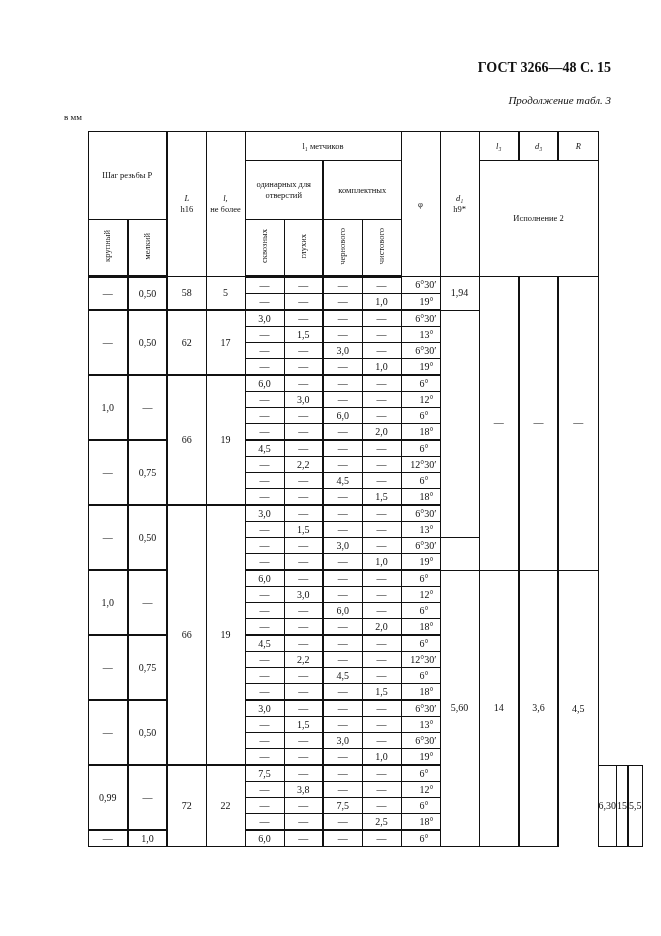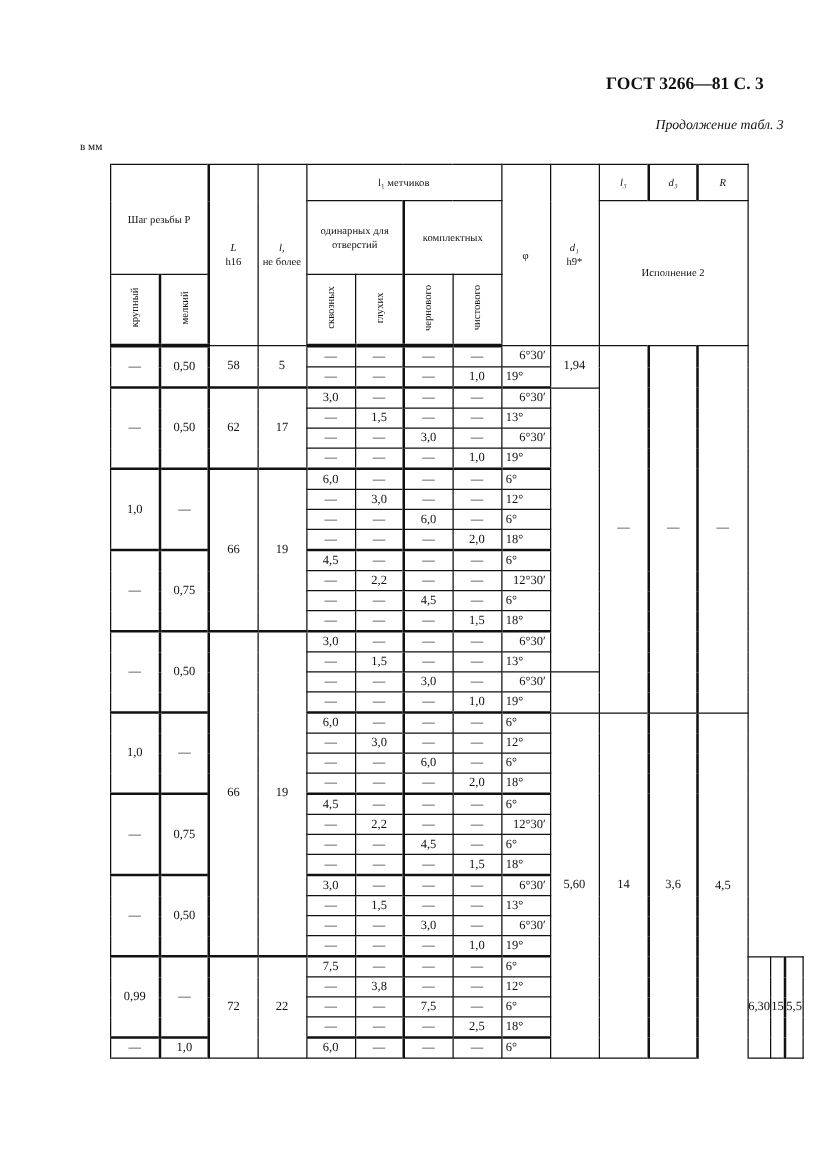--- a/index.html
+++ b/index.html
@@ -1,34 +1,34 @@
 <!DOCTYPE html>
 <html><head>
 <meta charset="utf-8">
 <style>
   html,body{margin:0;padding:0;background:#fff;}
   body{width:661px;height:936px;position:relative;overflow:hidden;font-family:"Liberation Serif",serif;color:#111;}
   .hdr{position:absolute;right:50px;top:60px;font-size:14px;font-weight:bold;}
-  .cont{position:absolute;right:34px;top:94px;font-size:11px;font-style:italic;}
+  .cont{position:absolute;right:50px;top:94px;font-size:11px;font-style:italic;}
   .unit{position:absolute;left:64px;top:112px;font-size:9px;text-align:right;}
   table{position:absolute;left:63px;top:131px;border-collapse:collapse;table-layout:fixed;font-size:10px;}
   td{border:1px solid #111;text-align:center;vertical-align:middle;padding:0;height:15px;line-height:14px;white-space:nowrap;}
   td.b-l{border-left:2px solid #111;}
   td.b-t{border-top:2px solid #111;}
   thead td{font-size:8.5px;line-height:11px;}
   tr.head-end td{border-bottom:3px solid #111;}
   .vert{writing-mode:vertical-rl;transform:rotate(180deg);display:inline-block;font-size:8.5px;}
   .ang{text-align:right;padding-right:3px;}
-  .angL{text-align:left;padding-left:3px;}
+  .angL{text-align:left;padding-left:18px;}
   .first{border-left:none;border-bottom:none;border-top:none;}
 </style>
 </head>
 <body>
 
-<div class="hdr">ГОСТ 3266—81 С. 3</div>
+<div class="hdr">ГОСТ 3266—48 С. 15</div>
 <div class="cont">Продолжение табл. 3</div>
 <div class="unit">в мм</div>
 
 <table>
   <colgroup>
     <col style="width:25px">
       <col style="width:40px">
       <col style="width:39px">
       <col style="width:39px">
       <col style="width:39px">

